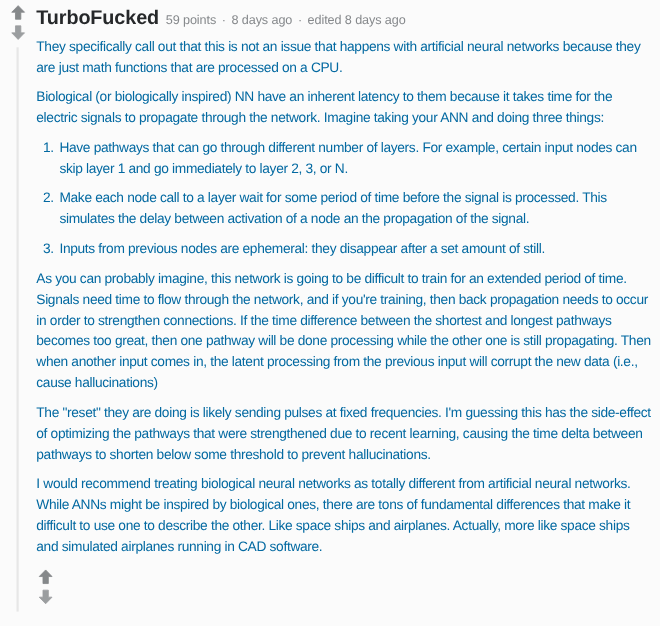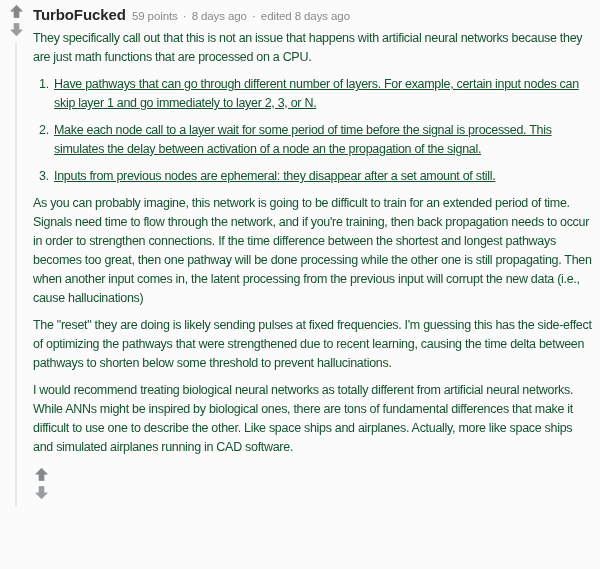--- a/index.html
+++ b/index.html
@@ -40,37 +40,37 @@
   .content { flex: 1 1 auto; padding-left: 5px; min-width: 0; }
   .c-header {
     font-size: 11.5px;
     color: #86898c;
     letter-spacing: -0.1px;
     padding-top: 2px;
     white-space: nowrap;
   }
   .author {
     font-weight: bold;
-    font-size: 15px;
+    font-size: 18px;
     color: #26282a;
     cursor: pointer;
     margin-right: 3px;
   }
   .meta { color: #86898c; }
   .sep { margin: 0 2px; }
   .edited { }
   .c-body {
     font-size: 12.5px;
     line-height: 19px;
     letter-spacing: -0.3px;
-    color: #14532d;
+    color: #0369a1;
     margin-top: 6px;
   }
   .c-body p { margin-bottom: 8px; }
-  .c-body ol { margin: 0 0 8px 0; padding-left: 19px; text-decoration: underline; }
+  .c-body ol { margin: 0 0 8px 0; padding-left: 19px; }
   .c-body li { margin-bottom: 8px; padding-left: 2px; }
   .c-body li:last-child { margin-bottom: 0; }
   .reply { margin-top: 10px; margin-left: -4px; }
   .reply .c-body { margin-top: 5px; }
   svg { display: block; }
 </style>
 </head>
 <body>
 
 <div class="page">
@@ -95,20 +95,21 @@
         <span class="author">TurboFucked</span>
         <span class="meta">59 points</span>
         <span class="meta sep">·</span>
         <span class="meta">8 days ago</span>
         <span class="meta sep">·</span>
         <span class="meta edited">edited 8 days ago</span>
       </div>
 
       <div class="c-body">
         <p>They specifically call out that this is not an issue that happens with artificial neural networks because they are just math functions that are processed on a CPU.</p>
+        <p>Biological (or biologically inspired) NN have an inherent latency to them because it takes time for the electric signals to propagate through the network. Imagine taking your ANN and doing three things:</p>
         <ol>
           <li>Have pathways that can go through different number of layers. For example, certain input nodes can skip layer 1 and go immediately to layer 2, 3, or N.</li>
           <li>Make each node call to a layer wait for some period of time before the signal is processed. This simulates the delay between activation of a node an the propagation of the signal.</li>
           <li>Inputs from previous nodes are ephemeral: they disappear after a set amount of still.</li>
         </ol>
         <p>As you can probably imagine, this network is going to be difficult to train for an extended period of time. Signals need time to flow through the network, and if you're training, then back propagation needs to occur in order to strengthen connections. If the time difference between the shortest and longest pathways becomes too great, then one pathway will be done processing while the other one is still propagating. Then when another input comes in, the latent processing from the previous input will corrupt the new data (i.e., cause hallucinations)</p>
         <p>The "reset" they are doing is likely sending pulses at fixed frequencies. I'm guessing this has the side-effect of optimizing the pathways that were strengthened due to recent learning, causing the time delta between pathways to shorten below some threshold to prevent hallucinations.</p>
         <p>I would recommend treating biological neural networks as totally different from artificial neural networks. While ANNs might be inspired by biological ones, there are tons of fundamental differences that make it difficult to use one to describe the other. Like space ships and airplanes. Actually, more like space ships and simulated airplanes running in CAD software.</p>
       </div>
 

